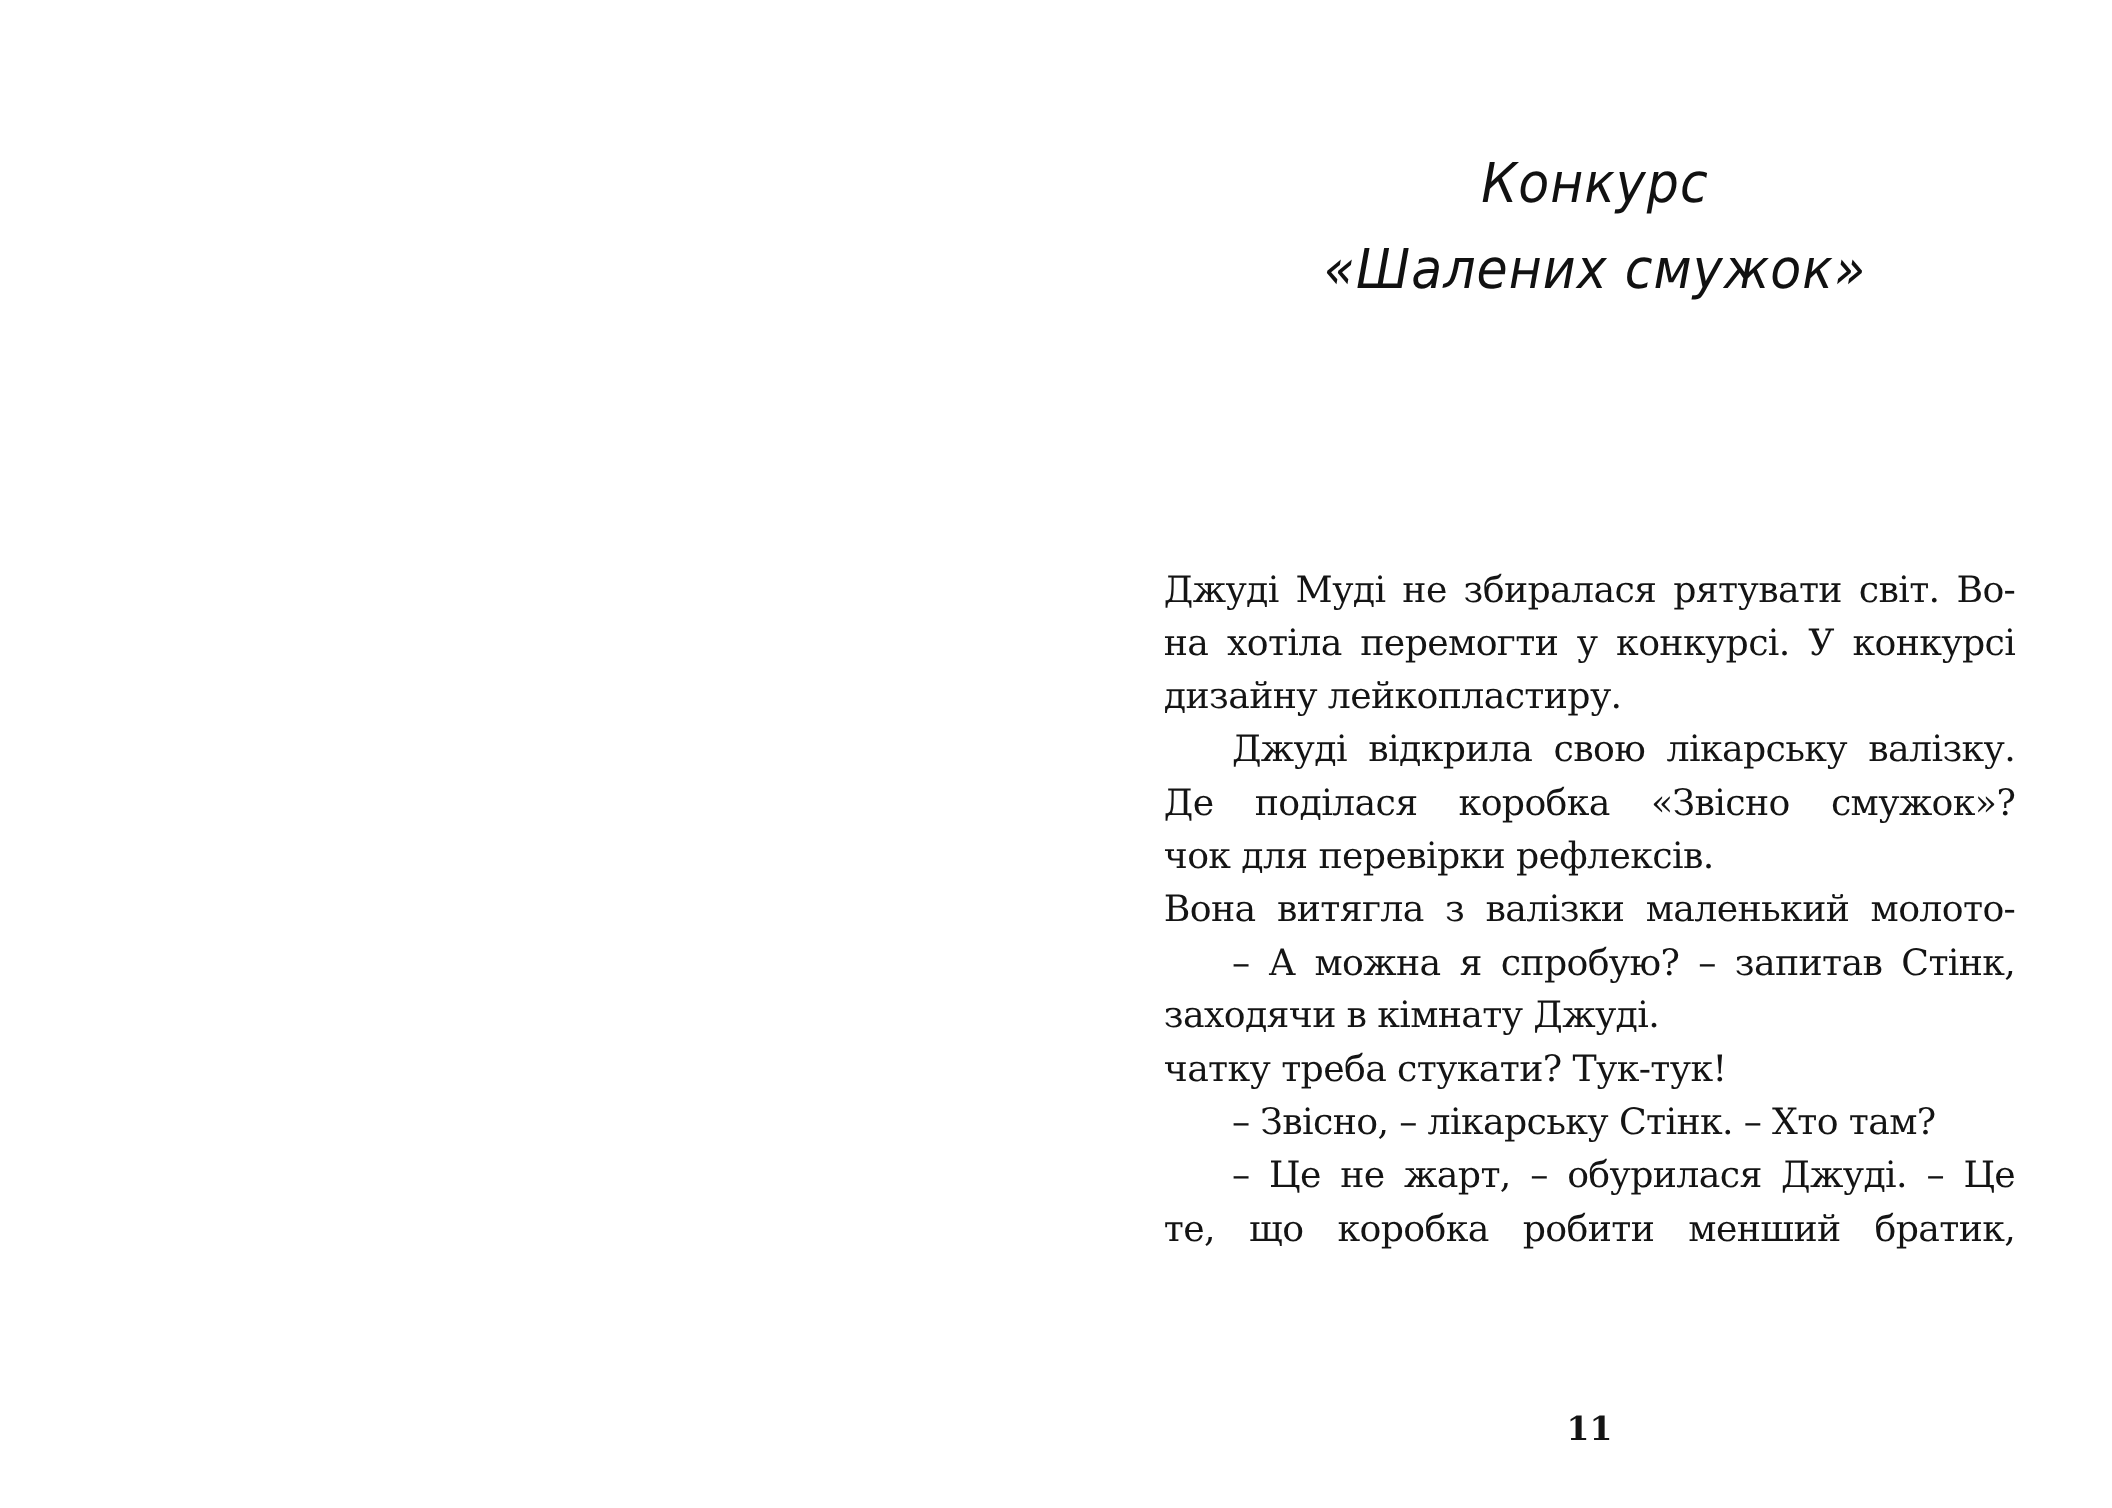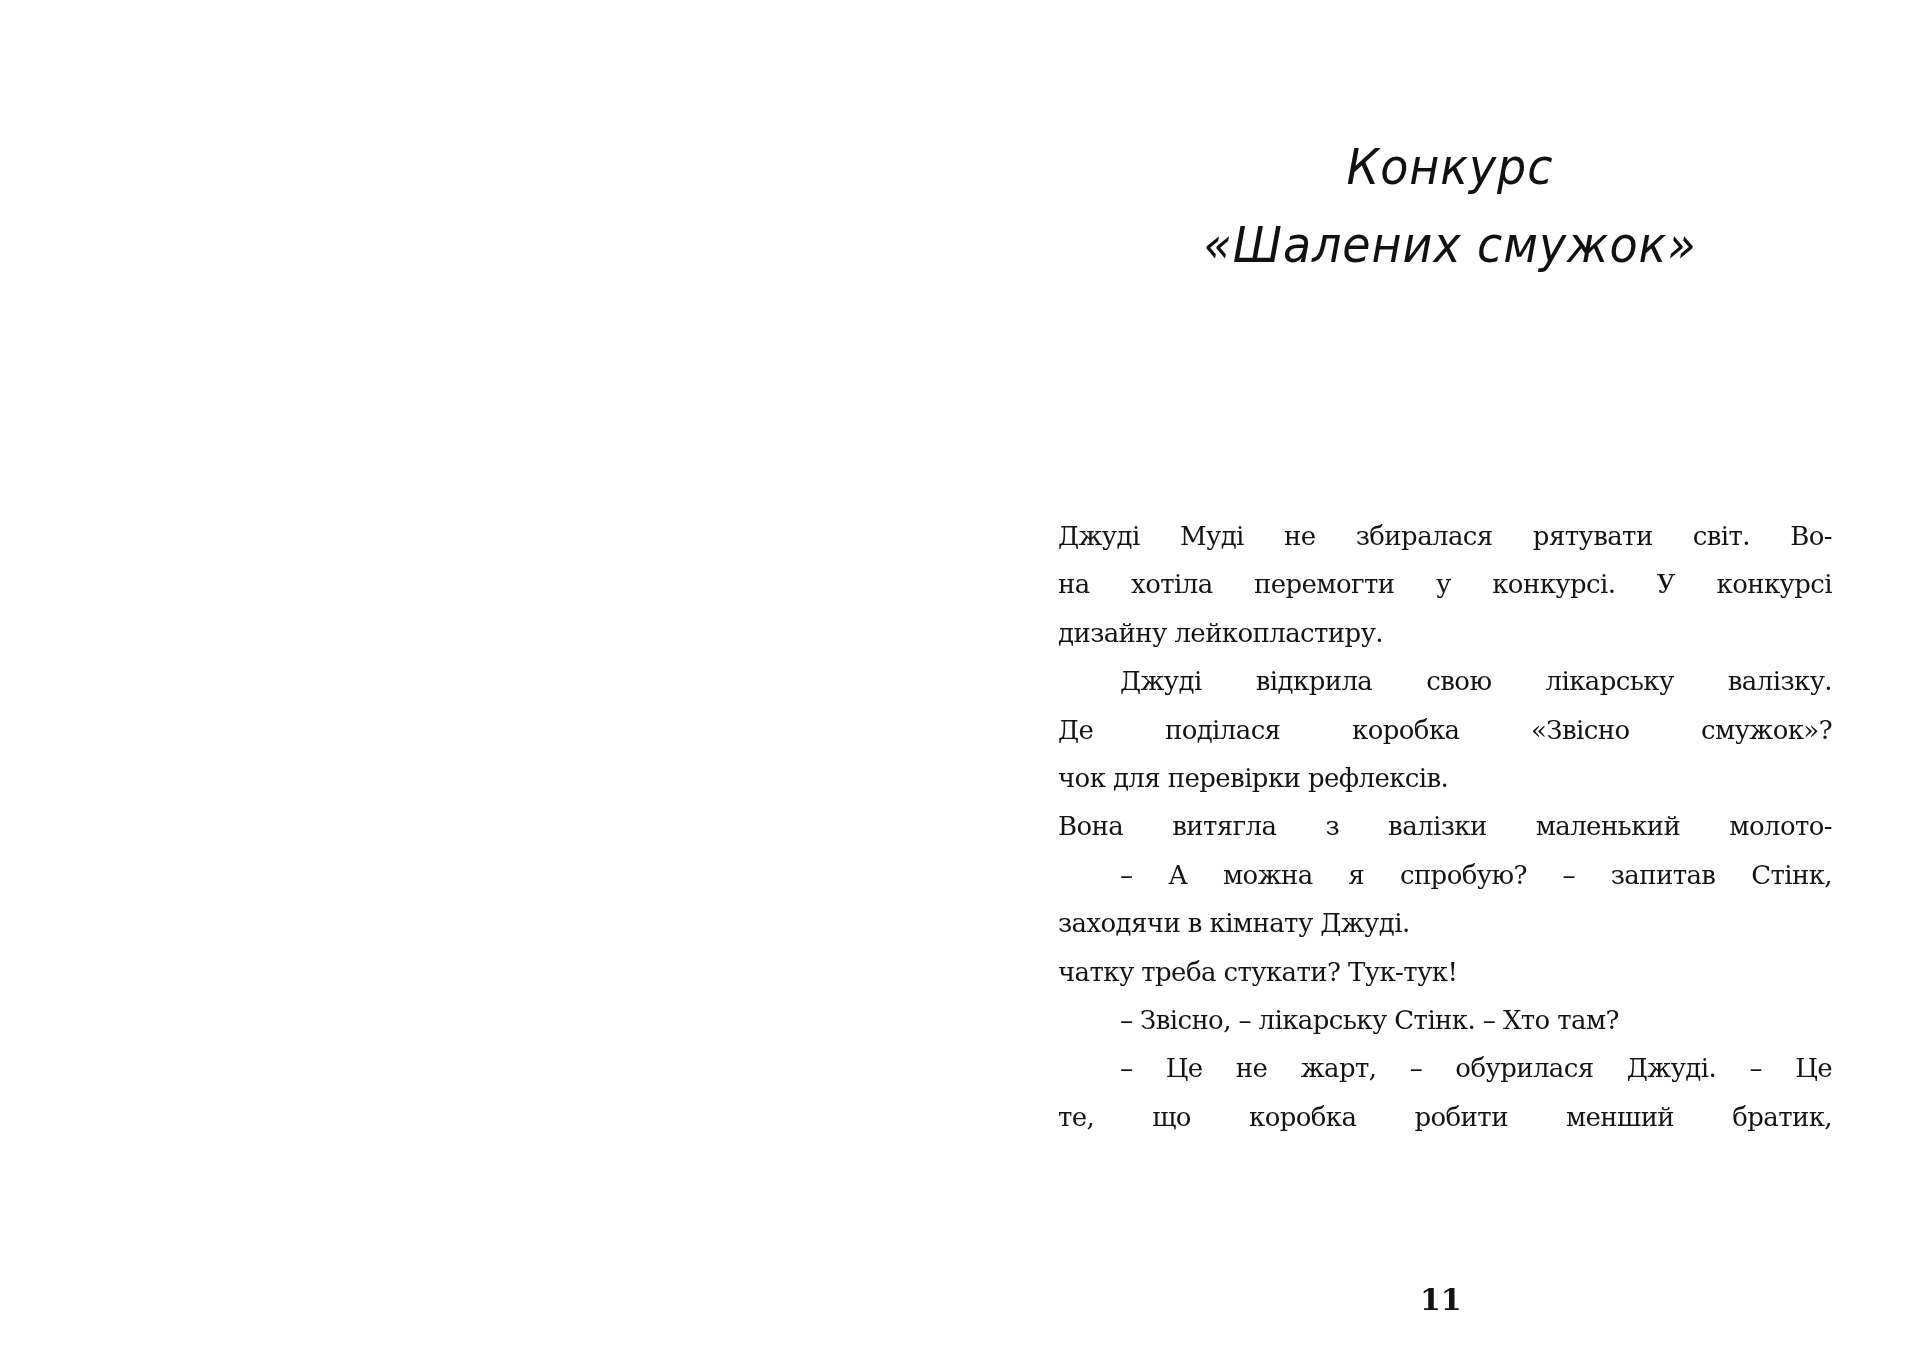--- a/index.html
+++ b/index.html
@@ -49,21 +49,21 @@
   }
   .chapter-title .line {
     display: block;
   }
   .body-text {
     position: absolute;
     left: 1058px;
     top: 512px;
     width: 774px;
     font-family: "DejaVu Serif", serif;
-    font-size: 26px;
+    font-size: 33px;
     line-height: 48.4px;
     color: #141414;
     letter-spacing: -0.6px;
   }
   .body-text .ln {
     display: block;
     white-space: nowrap;
     text-align: justify;
     text-align-last: justify;
     height: 48.4px;
@@ -72,20 +72,21 @@
     text-align-last: left;
   }
   .body-text .ln.indent {
     padding-left: 62px;
   }
   .page-number {
     position: absolute;
     left: 1420px;
     top: 1282px;
     width: 50px;
+    text-align: center;
     font-family: "DejaVu Serif", serif;
     font-weight: bold;
     font-size: 30px;
     color: #141414;
   }
 </style>
 </head>
 <body>
 
 <div class="spread">

